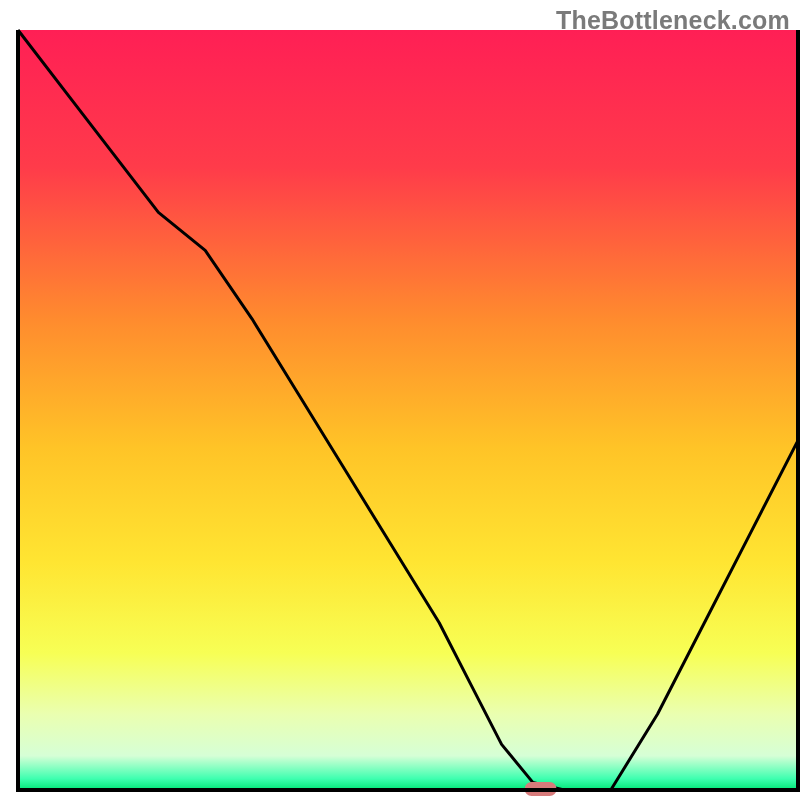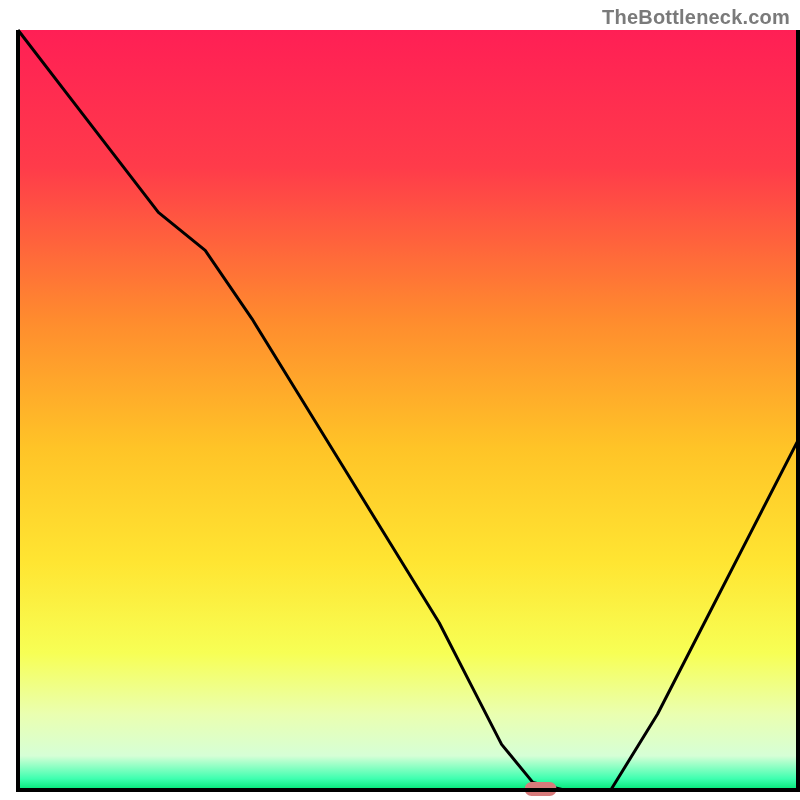--- a/index.html
+++ b/index.html
@@ -12,21 +12,21 @@
   }
   .container {
     position: relative;
     width: 800px;
     height: 800px;
   }
   .watermark {
     position: absolute;
     top: 6px;
     right: 10px;
-    font-size: 20px;
+    font-size: 25px;
     font-weight: 600;
     color: #7a7a7a;
     letter-spacing: 0.2px;
   }
   svg {
     display: block;
   }
 </style>
 </head>
 <body>

